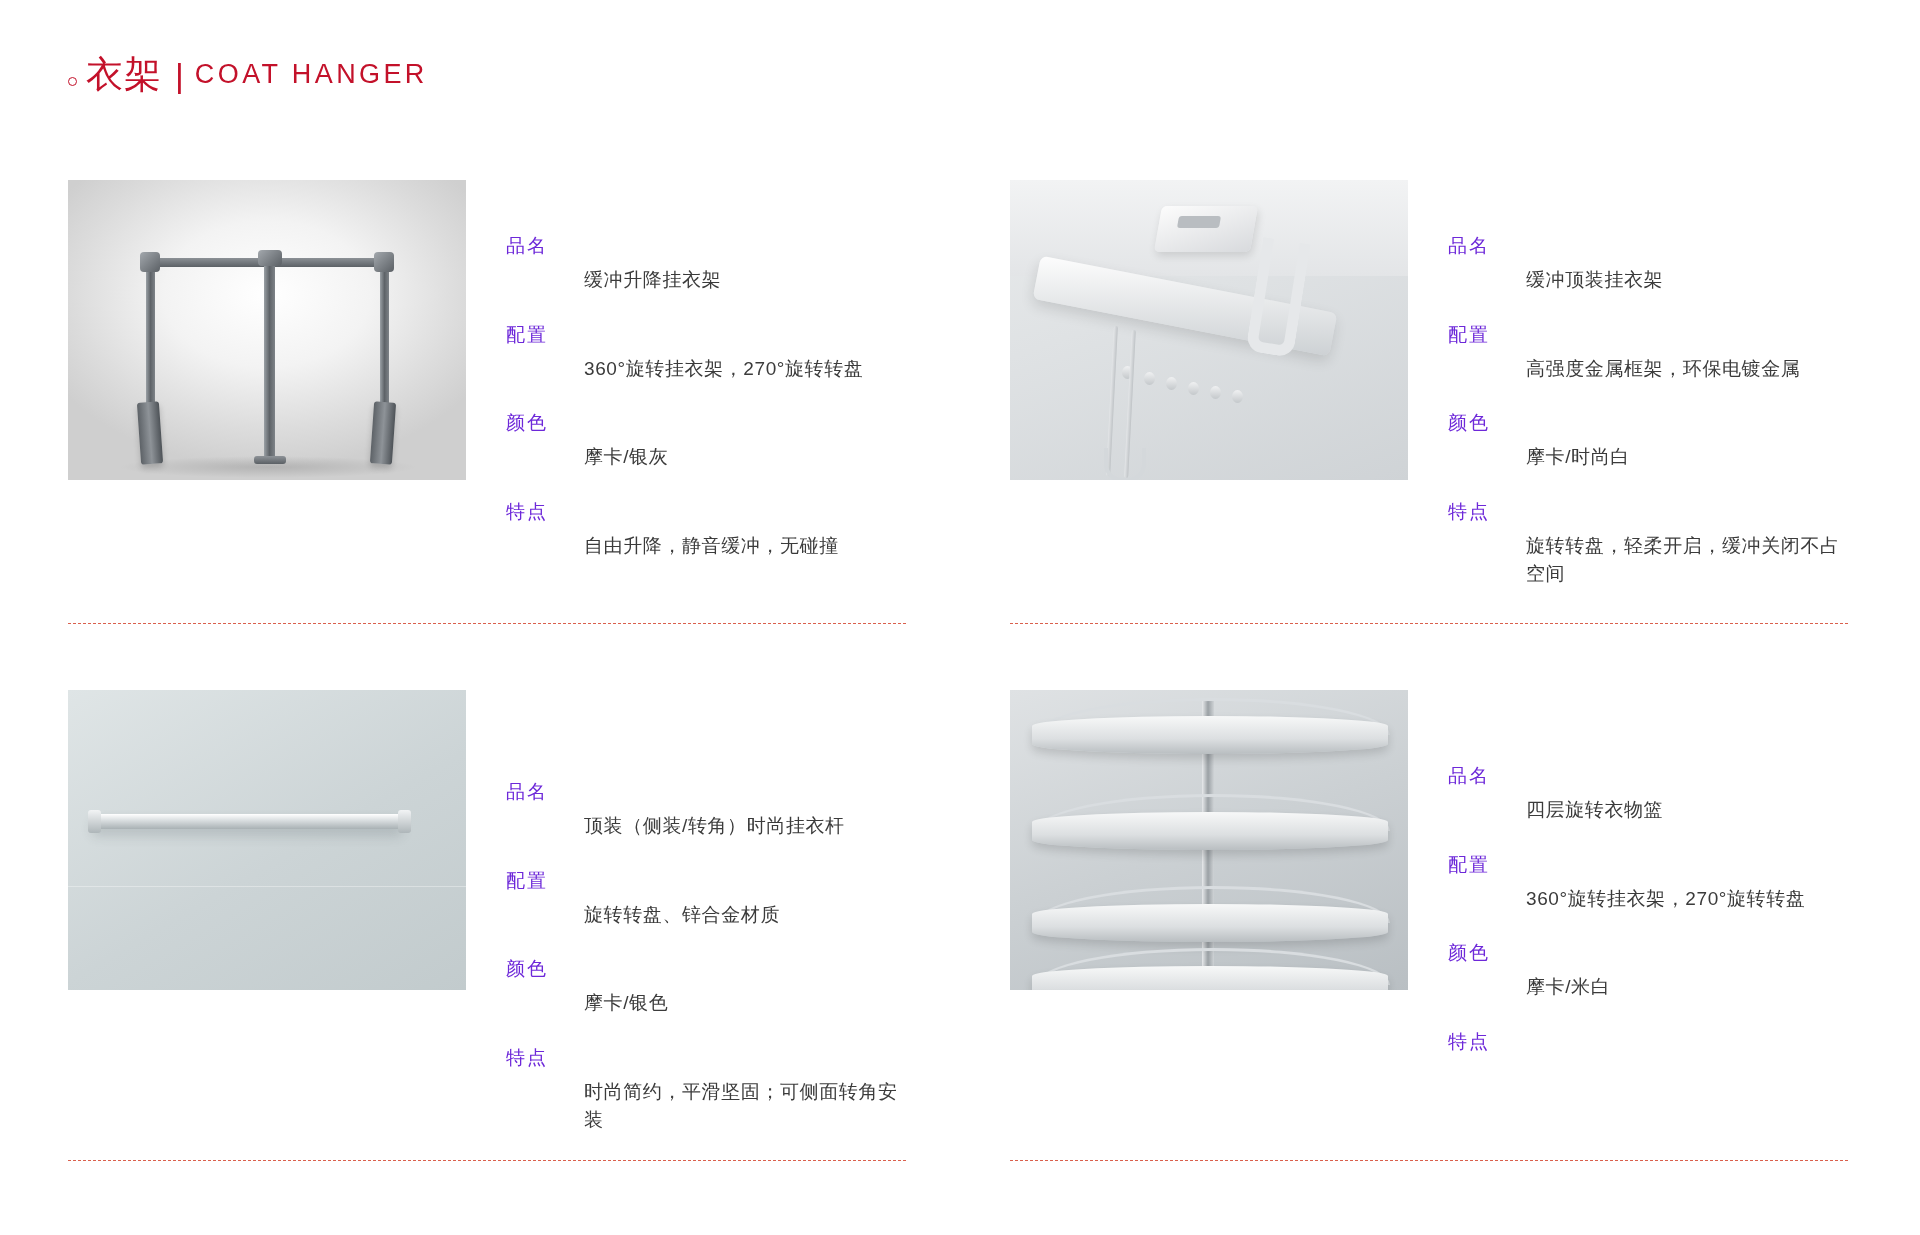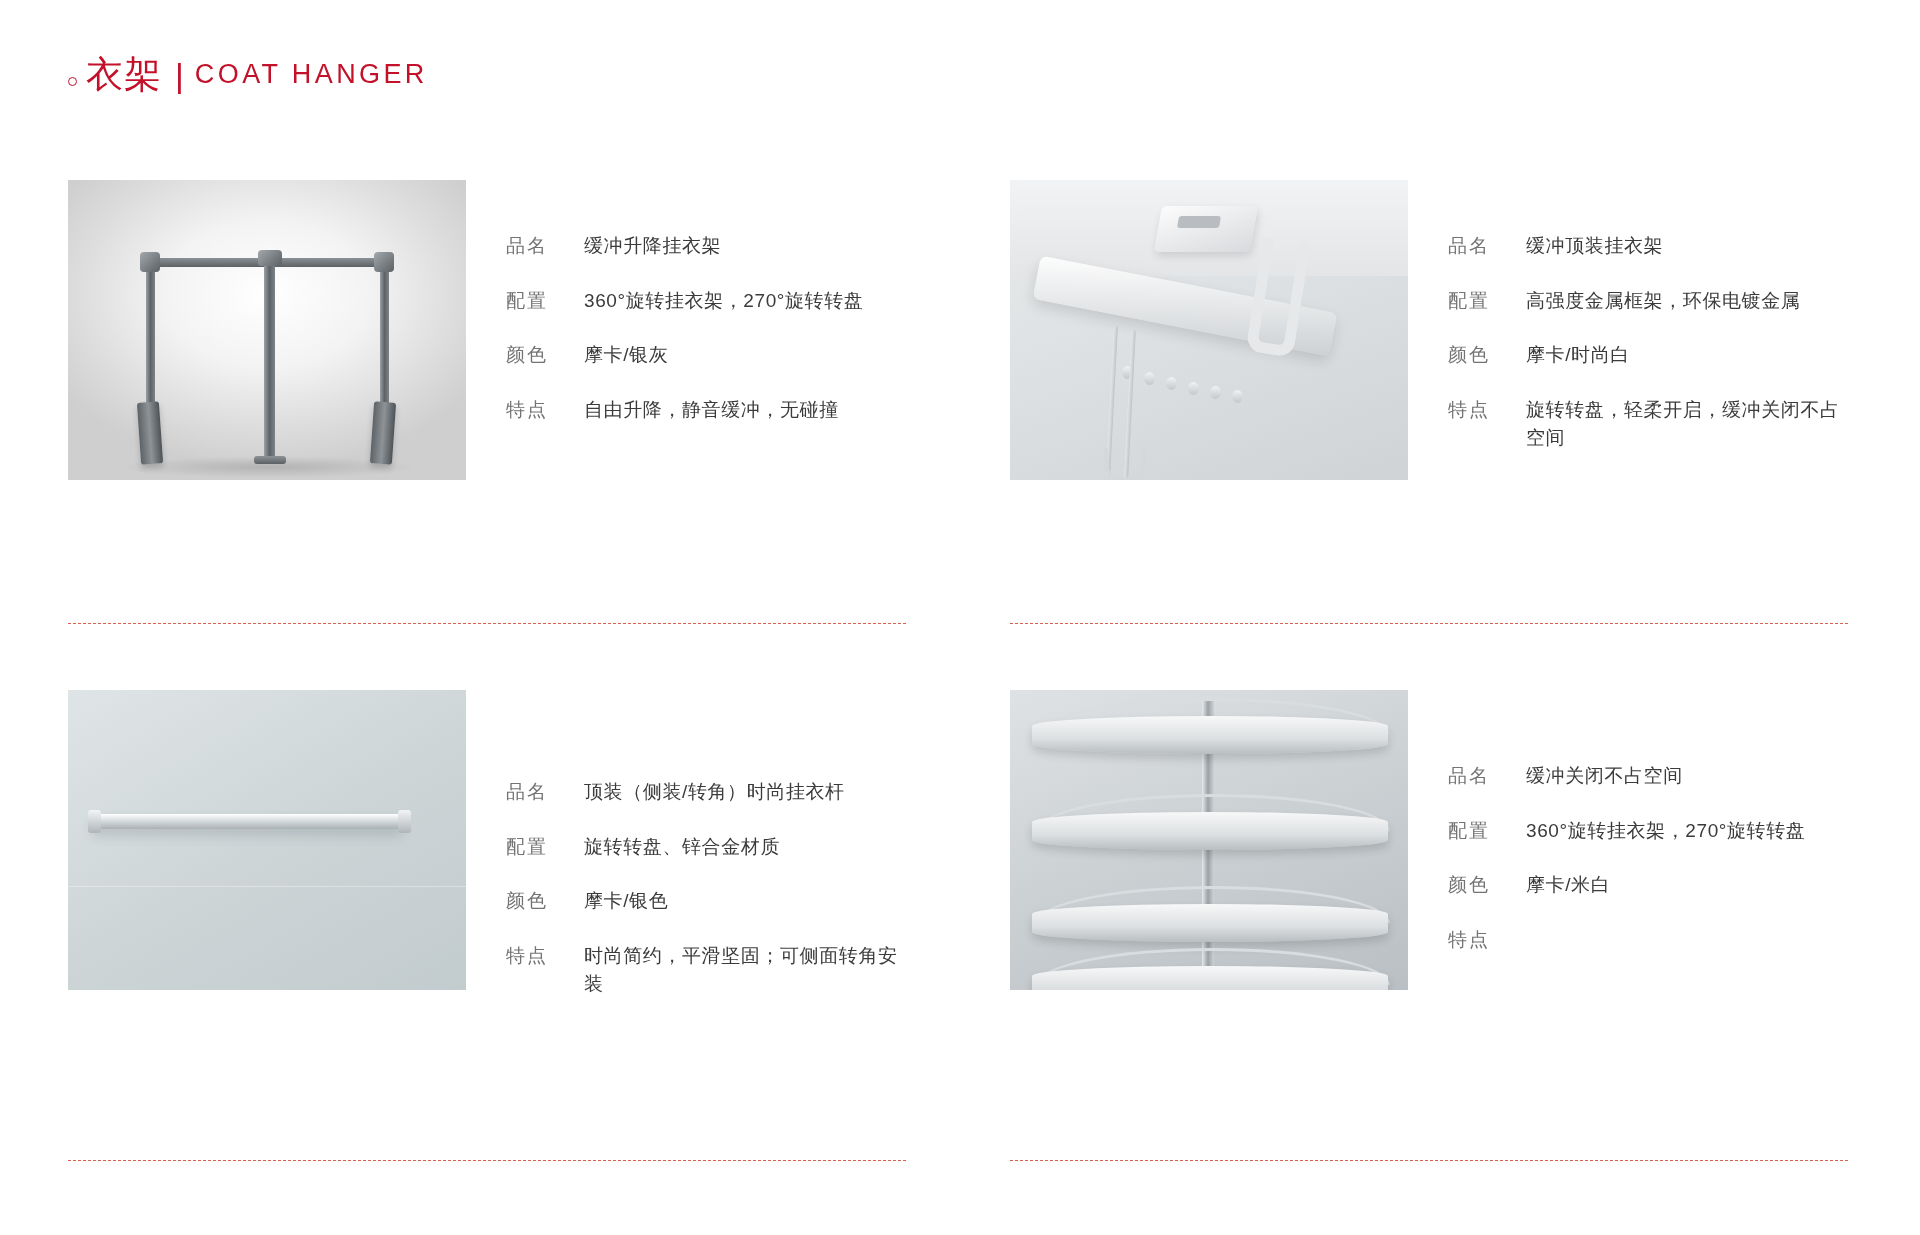--- a/index.html
+++ b/index.html
@@ -96,27 +96,28 @@
 
   .spec-row {
     display: flex;
     margin-bottom: 26px;
     font-size: 19px;
     line-height: 1.5;
   }
   .spec-row:last-child { margin-bottom: 0; }
   .spec-label {
     flex: 0 0 78px;
-    color: #737373;
+    color: #6d28d9;
     letter-spacing: 2px;
   }
   .spec-value {
     color: #3b3b3b;
     letter-spacing: 0.6px;
     max-width: 400px;
+    margin-top: 34px;
   }
 
   .divider {
     position: absolute;
     height: 0;
     border-top: 1.4px dashed #d4452f;
     opacity: 0.85;
   }
   .divider.left  { left: 68px;  width: 838px; }
   .divider.right { left: 1010px; width: 838px; }
@@ -393,21 +394,21 @@
             <div class="tray"></div>
           </div>
         <div class="tier t4">
             <div class="rail"></div>
             <div class="tray"></div>
           </div>
       </div>
       <div class="spec">
         <div class="spec-row">
           <span class="spec-label">品名</span>
-          <span class="spec-value">缓冲关闭不占空间</span>
+          <span class="spec-value">四层旋转衣物篮</span>
         </div>
         <div class="spec-row">
           <span class="spec-label">配置</span>
           <span class="spec-value">360°旋转挂衣架，270°旋转转盘</span>
         </div>
         <div class="spec-row">
           <span class="spec-label">颜色</span>
           <span class="spec-value">摩卡/米白</span>
         </div>
         <div class="spec-row">

